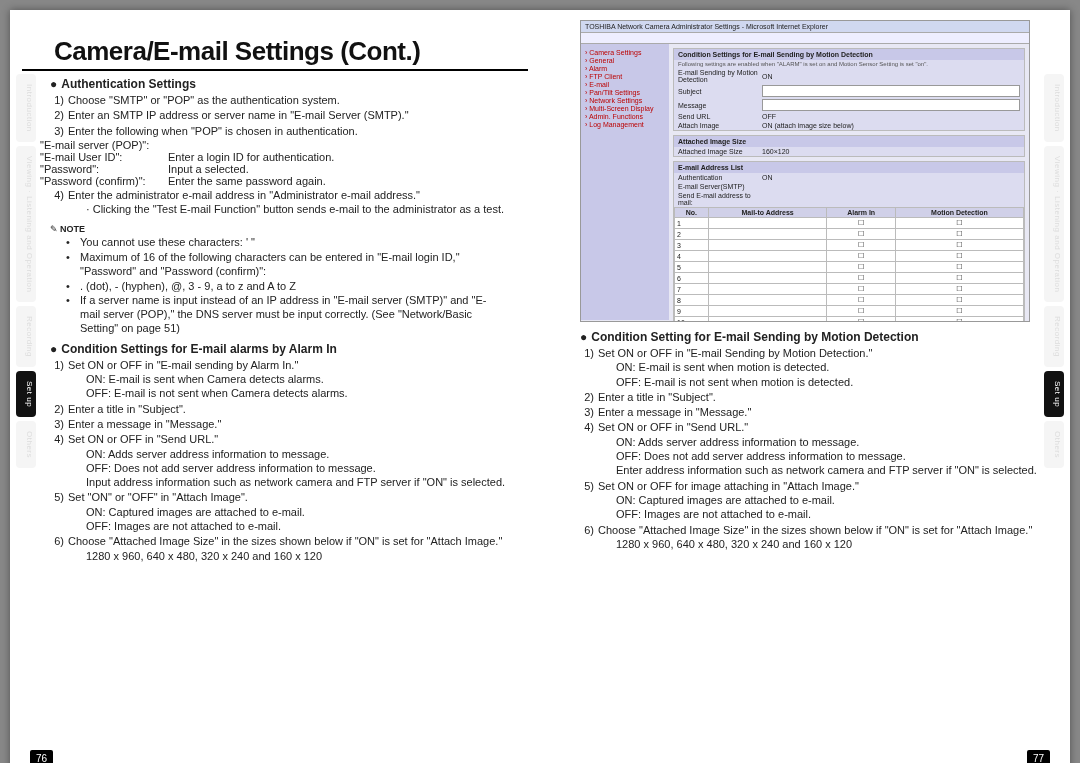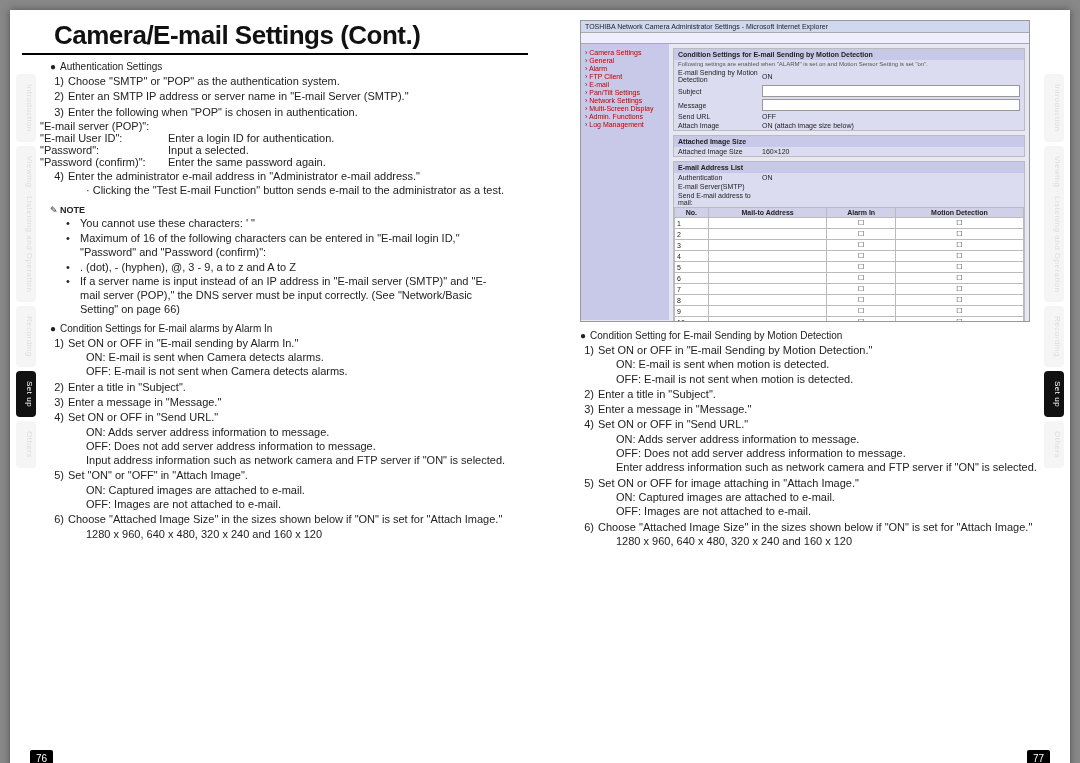--- a/index.html
+++ b/index.html
@@ -1,24 +1,24 @@
 <!DOCTYPE html>
 <html><head>
 <meta charset="utf-8">
 <style>
 body{margin:0;background:#888;font-family:Arial,Helvetica,sans-serif;font-size:11px;color:#222;display:flex;justify-content:center;align-items:flex-start;padding:10px}
 .spread{width:1080px;height:763px;background:#fff;display:flex;position:relative;box-shadow:0 0 8px rgba(0,0,0,.4)}
 .page{width:50%;height:100%;position:relative;padding:10px 12px 30px 12px;box-sizing:border-box}
-.title{font-size:26px;font-weight:bold;letter-spacing:-.5px;margin:0 0 2px 32px;color:#111}
+.title{font-size:26px;font-weight:bold;letter-spacing:-.5px;margin:16px 0 2px 32px;color:#111}
 .title-rule{border:0;border-top:2px solid #000;margin:0 0 6px 0}
 .tabs-l,.tabs-r{position:absolute;top:64px;width:20px;display:flex;flex-direction:column;gap:4px}
 .tabs-l{left:6px}.tabs-r{right:6px}
 .tab{writing-mode:vertical-rl;text-align:center;padding:10px 2px;border-radius:4px;font-size:8px;color:#ddd;background:#f5f5f5;letter-spacing:.5px}
 .tab.active{background:#111;color:#fff}
-.section-h{font-size:10px;font-weight:normal;margin:6px 0 2px 28px}
+.section-h{font-size:12px;font-weight:bold;margin:6px 0 2px 28px}
 .section-h::before{content:"●";margin-right:4px}
 .list,.notelist,.numlist{margin:0 0 0 28px;padding:0;list-style:none}
 .numlist li{display:flex;gap:4px;margin:1px 0;line-height:1.3}
 .numlist .n{min-width:14px;text-align:right}
 .sub{margin-left:18px;display:block}
 .kv{display:flex;margin-left:18px}
 .kv .k{min-width:128px}
 .note-h{font-size:9px;font-weight:bold;margin:8px 0 2px 28px}
 .note-h::before{content:"✎ ";font-weight:normal}
 .notelist li{display:flex;gap:4px;margin:1px 16px;line-height:1.25}
@@ -104,21 +104,21 @@
           <li>
             <span>You cannot use these characters: ' "</span>
           </li>
           <li>
             <span>Maximum of 16 of the following characters can be entered in "E-mail login ID," "Password" and "Password (confirm)":</span>
           </li>
           <li>
             <span>. (dot), - (hyphen), @, 3 - 9, a to z and A to Z</span>
           </li>
           <li>
-            <span>If a server name is input instead of an IP address in "E-mail server (SMTP)" and "E-mail server (POP)," the DNS server must be input correctly. (See "Network/Basic Setting" on page 66)</span>
+            <span>If a server name is input instead of an IP address in "E-mail server (SMTP)" and "E-mail server (POP)," the DNS server must be input correctly. (See "Network/Basic Setting" on page 51)</span>
           </li>
         </ul>
 
    <div class="section-h">Condition Settings for E-mail alarms by Alarm In</div>
    <ol class="numlist" id="alarm-list">
           <li>
             <span class="n">1)</span>
             <span>Set ON or OFF in "E-mail sending by Alarm In."<span class="sub" style="white-space: pre-line;">ON: E-mail is sent when Camera detects alarms.
 OFF: E-mail is not sent when Camera detects alarms.</span></span>
           </li>

